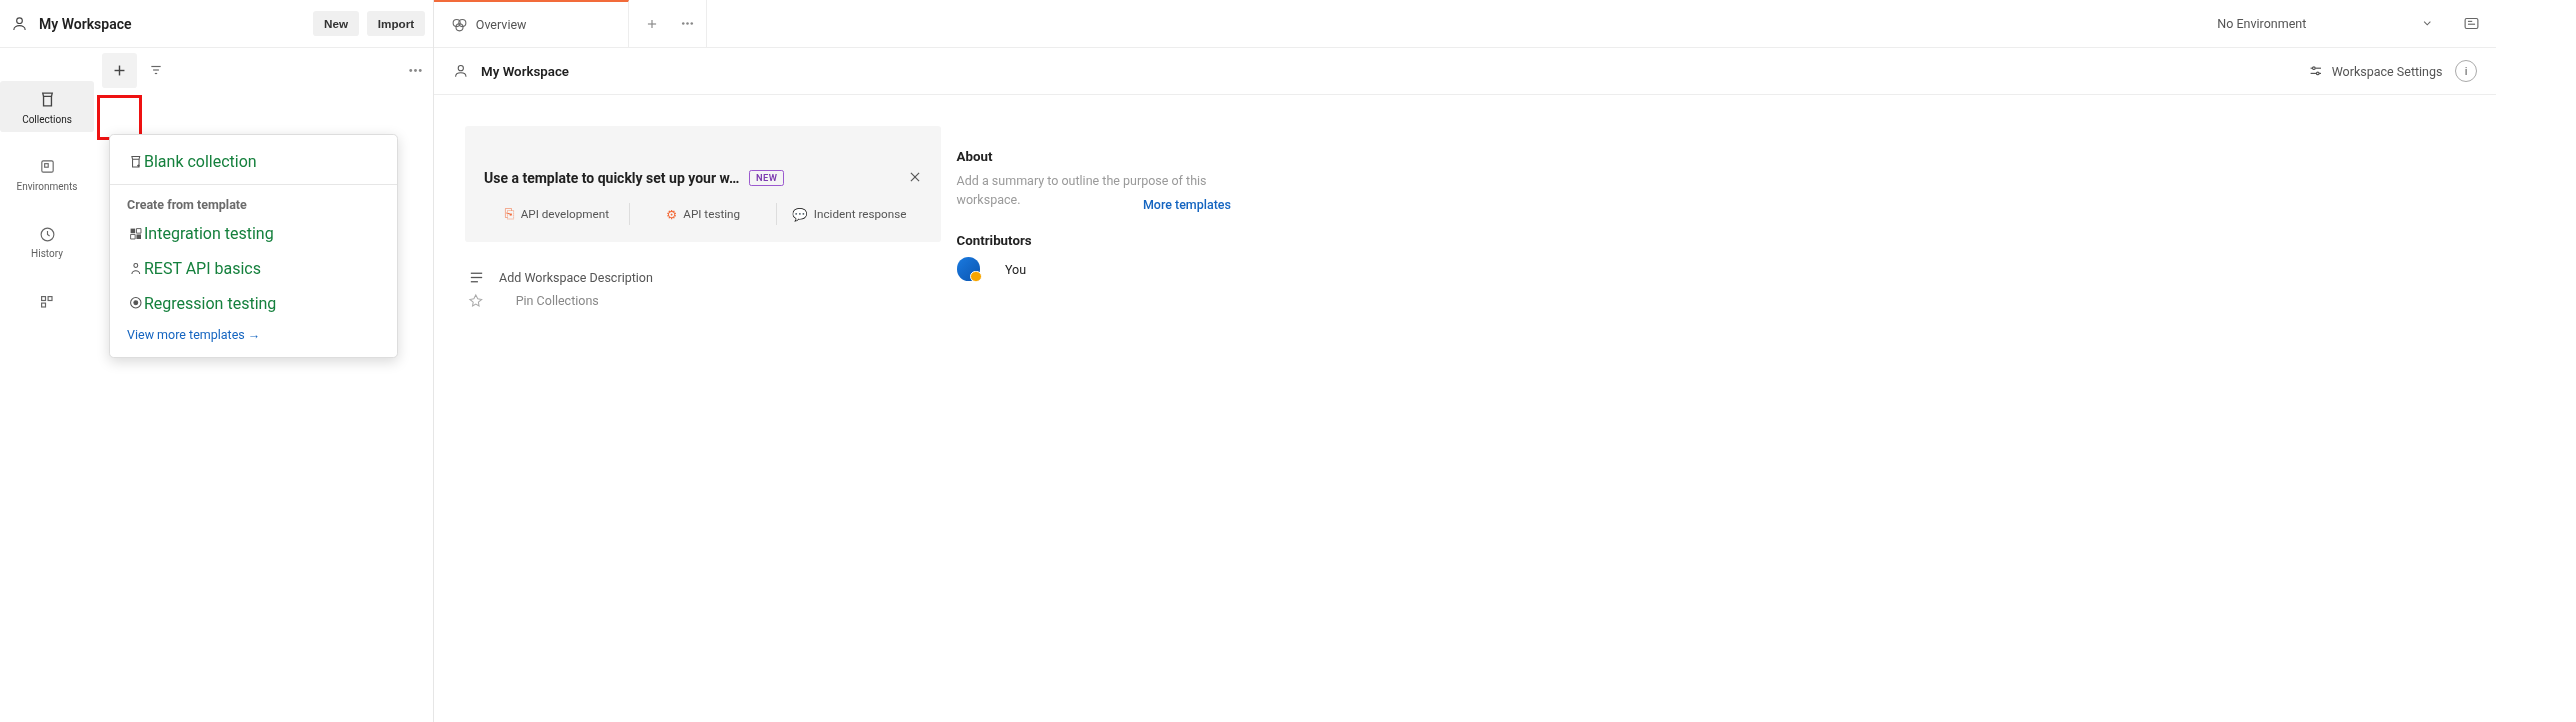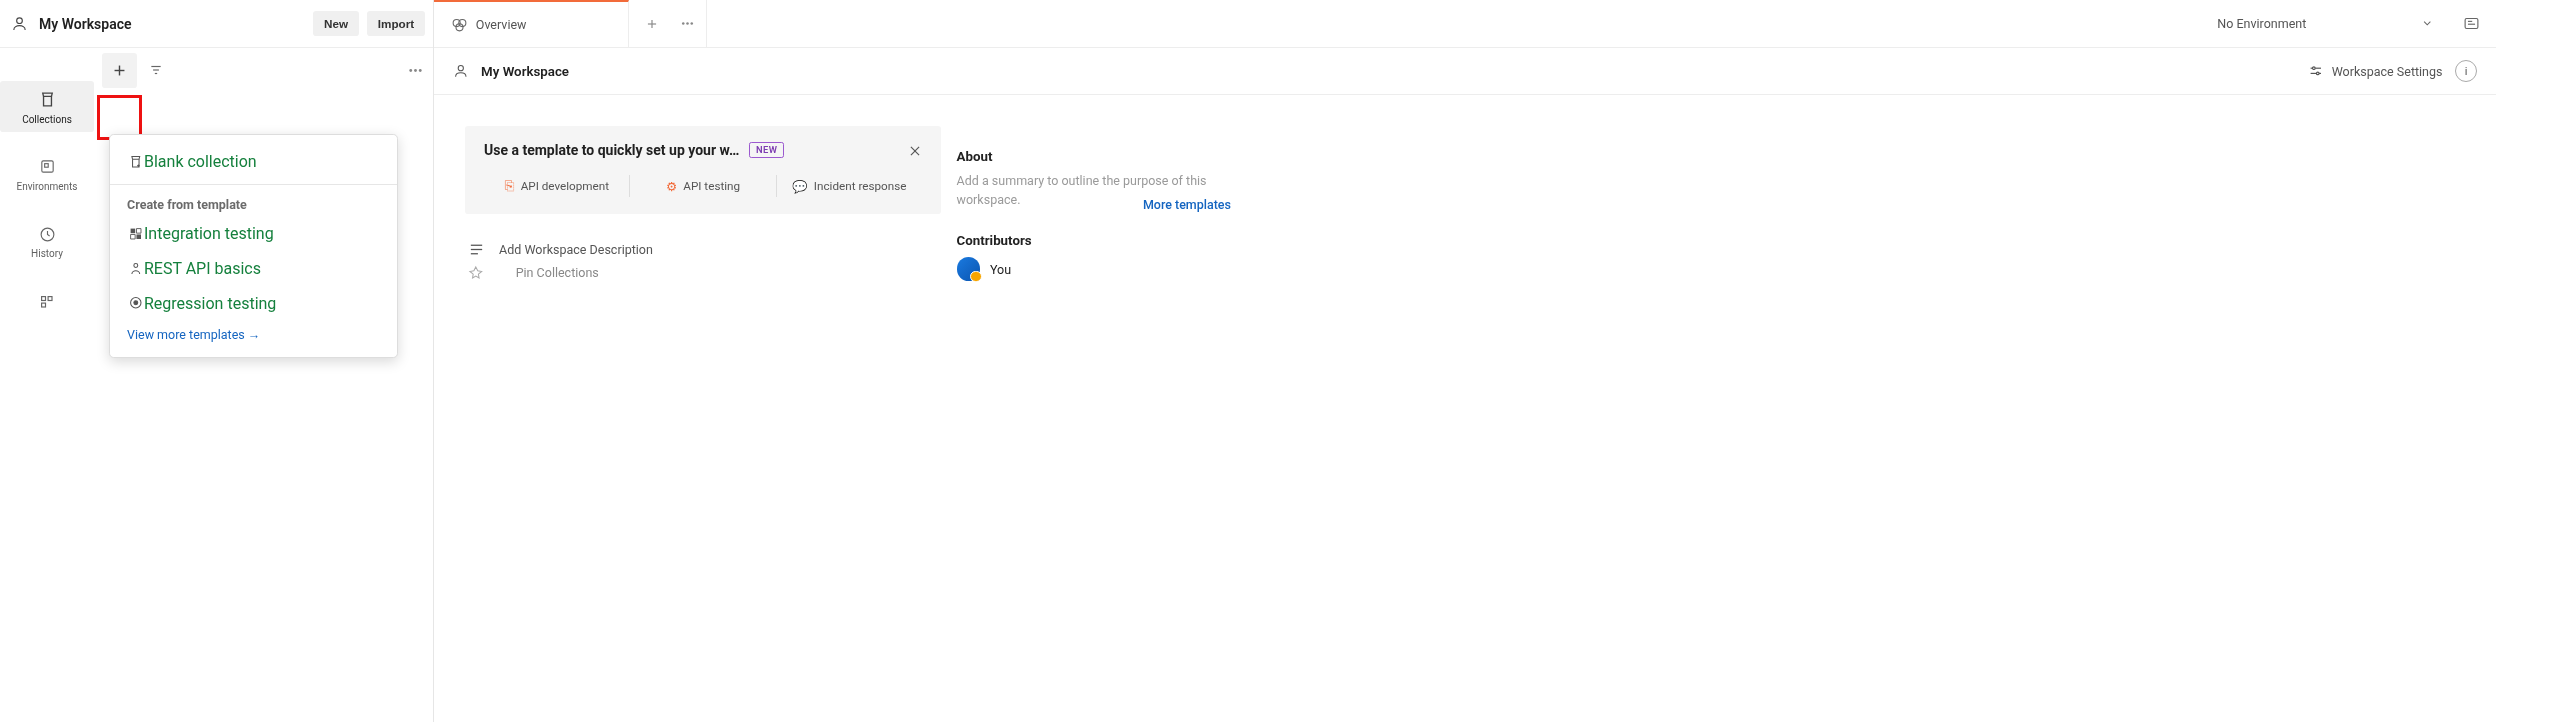--- a/index.html
+++ b/index.html
@@ -60,37 +60,37 @@
     .env-bar .chev { color:#888;}
 
     .subheader { height: 47px; display:flex; align-items:center; padding: 0 19px; border-bottom:0.8px solid #ededed; gap:12.5px;}
     .subheader .ws-lbl { font-weight:600; font-size:13.3px; flex:1;}
     .settings-link { display:flex; align-items:center; gap:7.8px; color:#555; font-size:12.5px; cursor:pointer;}
     .info-circ { width:22px;height:22px;border:0.8px solid #aaa;border-radius:50%;display:flex;align-items:center;justify-content:center;color:#555;font-size:11px;}
 
     .main-area { flex:1; display:flex; padding: 31px 0 0 0;}
     .center-col { flex:1; max-width: 476px; margin-left: 31px;}
     .template-card { background:#f5f5f5; border-radius:3.1px; padding: 15.6px 19px; position:relative;}
-    .tc-head { display:flex; align-items:flex-end; gap:9.4px;}
+    .tc-head { display:flex; align-items:flex-start; gap:9.4px;margin-top:28px;}
     .tc-title { font-weight:700; font-size:14px; color:#212121; white-space:nowrap; overflow:hidden; text-overflow:ellipsis; max-width:297px;}
     .new-badge { border:0.8px solid #9b59cf; color:#7e3db1; font-size:9.4px; font-weight:600; padding:1.6px 6.2px; border-radius:2.3px; letter-spacing:0.4px;}
     .close-x { margin-left:auto; color:#555; cursor:pointer; font-size:15.6px; font-weight:300;}
     .tc-row { display:flex; margin-top:15.6px; align-items:center;}
     .tc-chip { flex:1; display:flex; align-items:center; justify-content:center; gap:6.2px; color:#555; font-size:11.7px; cursor:pointer; padding: 4.7px 0;}
     .tc-vsep { width:0.8px; height:22px; background:#ddd;}
     .tc-ico { color:#f26b3a; font-size:12.5px;}
 
     .action-row { display:flex; align-items:center; gap:14px; margin-top:26.5px; color:#555; font-size:12.5px; padding-left:3.1px;}
     .pin-row { display:flex; align-items:center; gap:32px; margin-top:7px; color:#888; font-size:12.5px; padding-left:3.1px;}
 
     .right-col { width: 312px; padding: 23.4px 22px 0 15.6px; font-size:12.5px; position:relative; }
     .section-h { font-weight:700; font-size:13.3px; color:#222; margin-bottom:7.8px;}
     .muted { color:#9a9a9a; line-height:1.5;}
     .more-link { color:#1565c0; cursor:pointer; font-weight:500; margin-top:4.7px; display:inline-block;}
-    .contrib { display:flex; align-items:center; gap:10px; margin-top:9.4px;}
+    .contrib { display:flex; align-items:center; gap:25px; margin-top:9.4px;}
     .avatar { width:23.4px;height:23.4px;border-radius:50%;background:linear-gradient(135deg,#1a7ae0,#0b55b0);position:relative;}
     .avatar::after{content:'';position:absolute;right:-1.6px;bottom:-1.6px;width:9.4px;height:9.4px;border-radius:50%;background:#f7a500;border:1.6px solid #fff;}
 
     svg { display:block; }
   </style>
 </head>
 <body>
 
 <div class="app">
 

